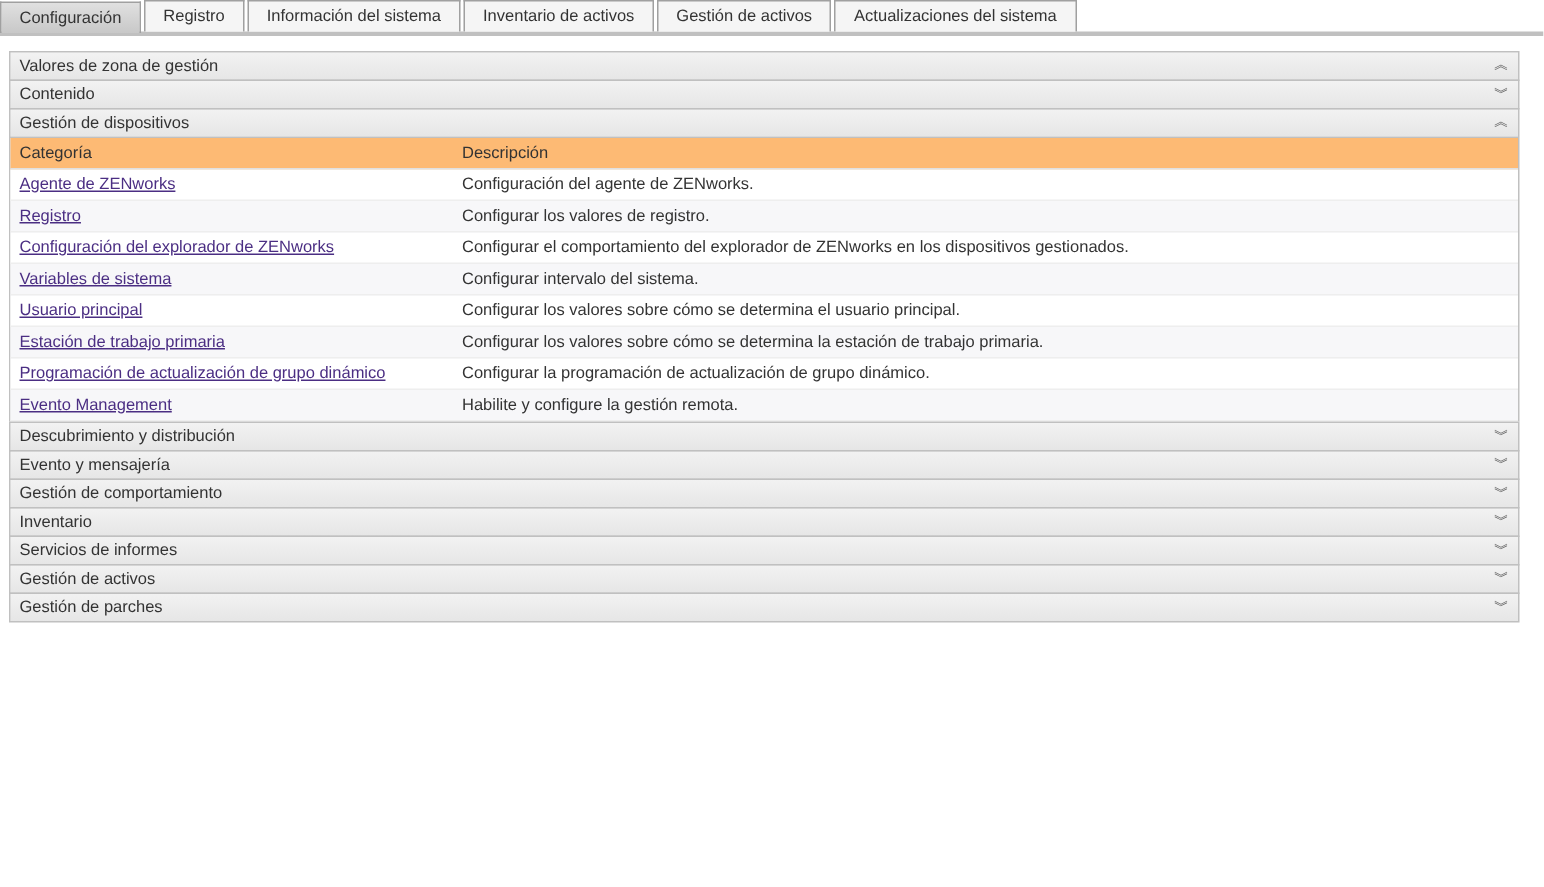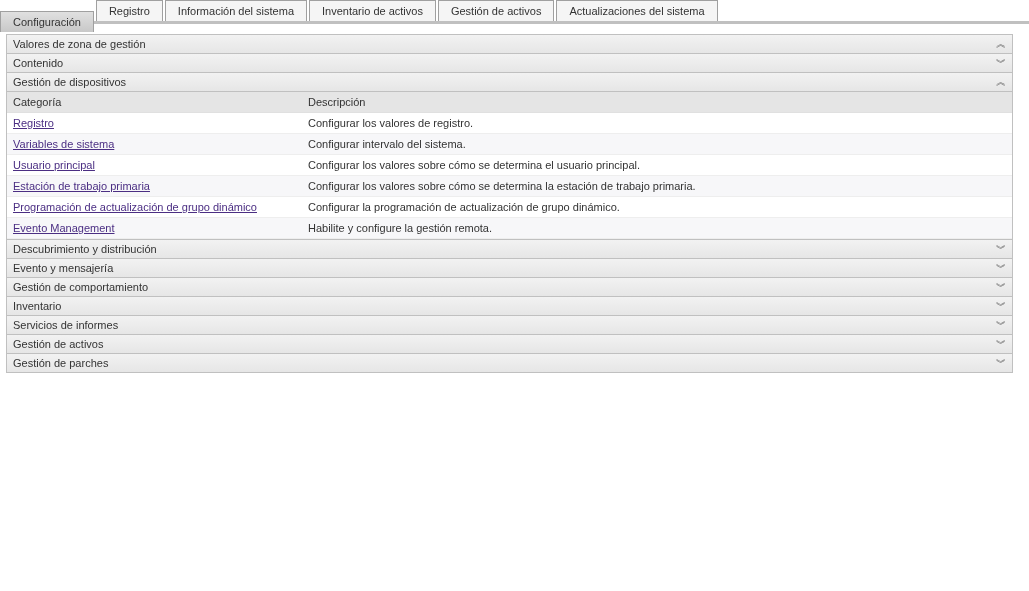--- a/index.html
+++ b/index.html
@@ -23,21 +23,21 @@
     border: 1px solid #a0a0a0;
     border-bottom: none;
     background: #f5f5f5;
     margin-right: 2px;
     cursor: pointer;
     color: #333;
   }
   .tab.active {
     background: linear-gradient(#e0e0e0, #c8c8c8);
     position: relative;
-    top: 11px;
+    top: 1px;
   }
   .content {
     padding: 10px 16px 6px 6px;
   }
   .section-header {
     background: linear-gradient(#f2f2f2, #e6e6e6);
     border: 1px solid #c0c0c0;
     padding: 3px 6px;
     display: flex;
     justify-content: space-between;
@@ -62,21 +62,21 @@
   table {
     width: 100%;
     border-collapse: collapse;
   }
   th {
     text-align: left;
     font-weight: normal;
     color: #333;
     padding: 4px 6px;
     border-bottom: 1px solid #e0e0e0;
-    background: #e5e5e5;
+    background: #fdba74;
     margin-top: 24px;
   }
   td {
     padding: 4px 6px;
     border-bottom: 1px solid #eee;
     vertical-align: top;
   }
   tr:nth-child(even) td { background: #f7f7f9; }
   tr:nth-child(odd) td { background: #fff; }
   td.cat { width: 295px; }
@@ -117,22 +117,30 @@
   <div class="table-wrap">
     <table>
       <thead>
         <tr>
           <th class="cat">Categoría</th>
           <th>Descripción</th>
         </tr>
       </thead>
       <tbody id="table-body">
           <tr>
+            <td class="cat"><a class="cat-link" href="#">Agente de ZENworks</a></td>
+            <td class="desc">Configuración del agente de ZENworks.</td>
+          </tr>
+          <tr>
             <td class="cat"><a class="cat-link" href="#">Registro</a></td>
             <td class="desc">Configurar los valores de registro.</td>
+          </tr>
+          <tr>
+            <td class="cat"><a class="cat-link" href="#">Configuración del explorador de ZENworks</a></td>
+            <td class="desc">Configurar el comportamiento del explorador de ZENworks en los dispositivos gestionados.</td>
           </tr>
           <tr>
             <td class="cat"><a class="cat-link" href="#">Variables de sistema</a></td>
             <td class="desc">Configurar intervalo del sistema.</td>
           </tr>
           <tr>
             <td class="cat"><a class="cat-link" href="#">Usuario principal</a></td>
             <td class="desc">Configurar los valores sobre cómo se determina el usuario principal.</td>
           </tr>
           <tr>

